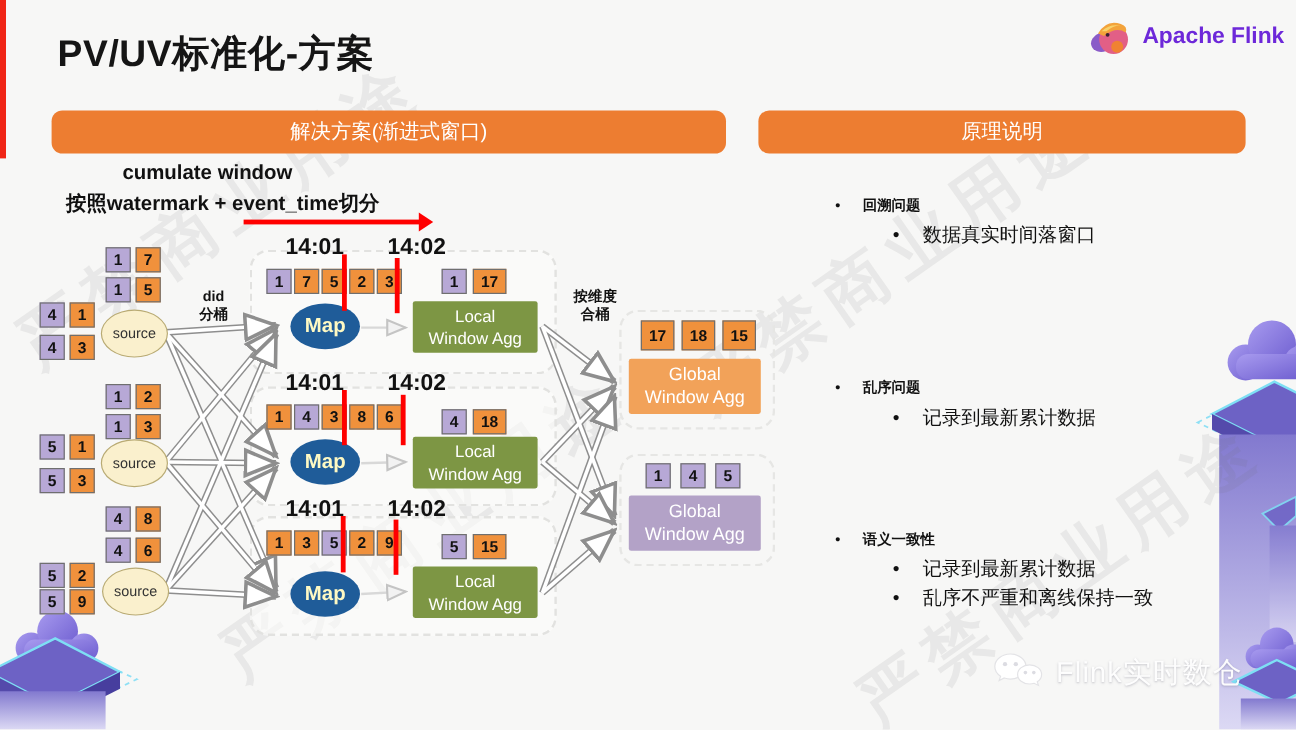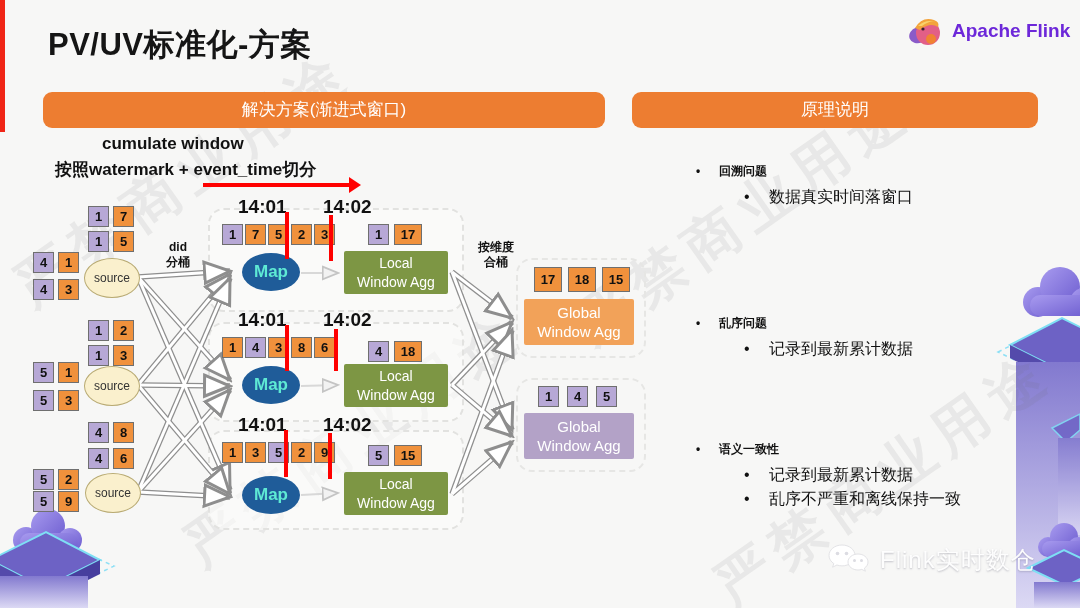--- a/index.html
+++ b/index.html
@@ -41,21 +41,21 @@
        font-size:12px;color:#333;z-index:6;}
   .rowbox{position:absolute;left:208px;width:252px;border:2px dashed #e2e2e0;border-radius:16px;
           background:rgba(253,253,252,0.55);z-index:2;}
   .gbox-dash{position:absolute;border:2px dashed #e6e6e4;border-radius:16px;z-index:2;}
   .times{position:absolute;font-size:19px;font-weight:bold;z-index:6;white-space:nowrap;}
   .cellrow{position:absolute;display:flex;gap:2px;z-index:6;}
   .resrow{position:absolute;display:flex;gap:5px;z-index:6;}
   .cellrow .sq,.resrow .sq{position:relative;}
   .redline{position:absolute;width:4px;background:#f00;z-index:7;}
   .mapnode{position:absolute;width:58px;height:38px;border-radius:50%;background:#1F5C99;
-           color:#5eead4;font-size:17px;font-weight:bold;display:flex;align-items:center;justify-content:center;z-index:6;}
+           color:#fef9c3;font-size:17px;font-weight:bold;display:flex;align-items:center;justify-content:center;z-index:6;}
   .aggbox{position:absolute;width:104px;height:43px;color:#fff;font-size:14px;line-height:1.3;
           display:flex;flex-direction:column;align-items:center;justify-content:center;z-index:6;border-radius:2px;}
   .aggbox.green{background:#7D9644;}
   .aggbox.gorange{width:110px;height:46px;background:#F2A259;font-size:15px;}
   .aggbox.gpurple{width:110px;height:46px;background:#B3A2C7;font-size:15px;}
   .small-label{position:absolute;font-size:12px;font-weight:bold;text-align:center;line-height:1.25;z-index:6;white-space:nowrap;}
   
   .principle{position:absolute;left:693px;width:345px;z-index:5;}
   .p-head{font-size:12px;font-weight:bold;line-height:27px;position:relative;padding-left:26px;}
   .p-head::before{content:"•";position:absolute;left:3px;}

